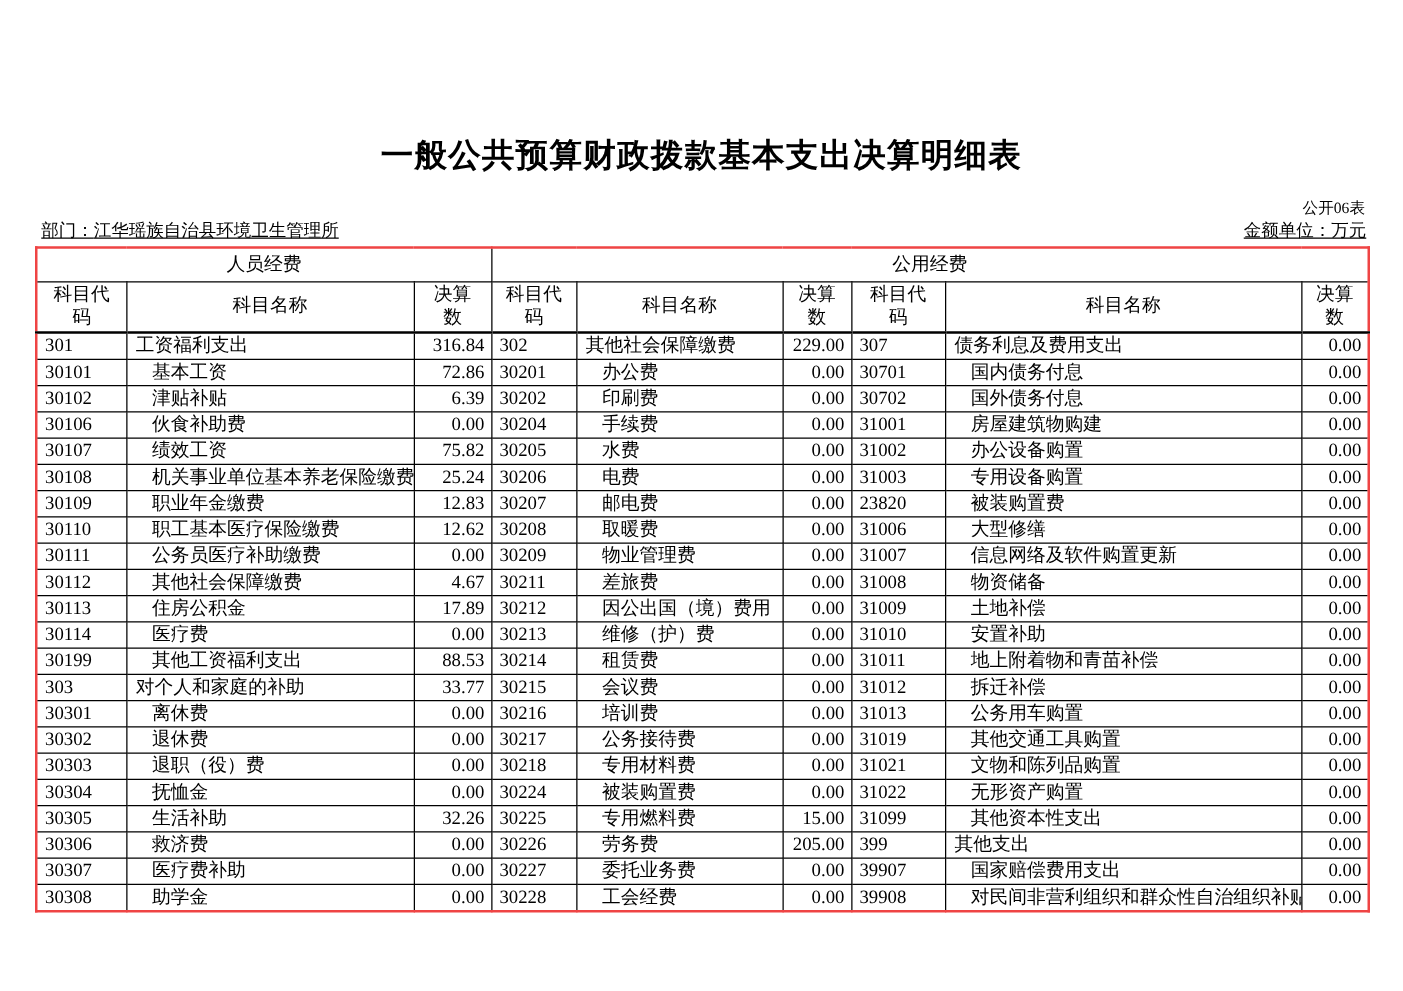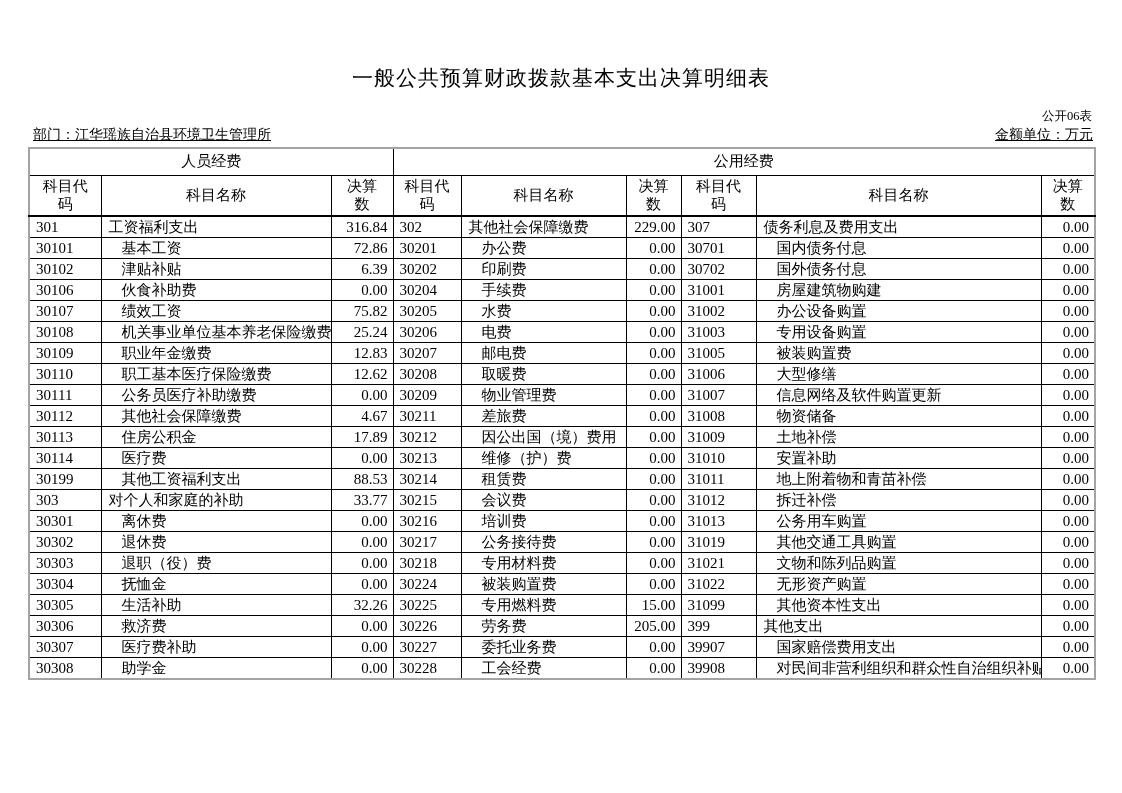--- a/index.html
+++ b/index.html
@@ -6,24 +6,24 @@
   html, body { background: #ffffff; }
   body {
     width: 1122px; height: 793px;
     color: #000;
     font-family: "Liberation Serif", serif;
     overflow: hidden;
   }
   .page { width: 1122px; height: 793px; position: relative; background: #fff; }
 
   .title {
-    padding-top: 64px;
+    padding-top: 107px;
     text-align: center;
-    font-size: 21px;
-    font-weight: normal;
+    font-size: 26px;
+    font-weight: bold;
     letter-spacing: 1px;
   }
   .pub-line {
     margin-top: 16px;
     padding: 0 30px;
     text-align: right;
     font-size: 12.5px;
   }
   .meta-line {
     display: flex;
@@ -33,21 +33,21 @@
     font-size: 14px;
     margin-top: 1px;
     text-decoration: underline;
   }
 
   table {
     border-collapse: collapse;
     table-layout: fixed;
     width: 1066px;
     margin: 3px 28px 0 28px;
-    border: 2px solid #a3a3a3;
+    border: 2px solid #ef4444;
   }
   th, td {
     border: 1px solid #000;
     overflow: hidden;
     white-space: nowrap;
     font-weight: normal;
   }
   thead th { text-align: center; font-size: 15px; white-space: normal; }
   tr.group-header-row th { height: 27px; }
   tr.col-header-row th { height: 41px; line-height: 18px; border-bottom: 2px solid #000; padding: 0 9px; }
@@ -167,21 +167,21 @@
           <td class="cell-name indent">专用设备购置</td>
           <td class="cell-value">0.00</td>
         </tr>
         <tr>
           <td class="cell-code">30109</td>
           <td class="cell-name indent">职业年金缴费</td>
           <td class="cell-value">12.83</td>
           <td class="cell-code">30207</td>
           <td class="cell-name indent">邮电费</td>
           <td class="cell-value">0.00</td>
-          <td class="cell-code">31005</td>
+          <td class="cell-code">23820</td>
           <td class="cell-name indent">被装购置费</td>
           <td class="cell-value">0.00</td>
         </tr>
         <tr>
           <td class="cell-code">30110</td>
           <td class="cell-name indent">职工基本医疗保险缴费</td>
           <td class="cell-value">12.62</td>
           <td class="cell-code">30208</td>
           <td class="cell-name indent">取暖费</td>
           <td class="cell-value">0.00</td>

